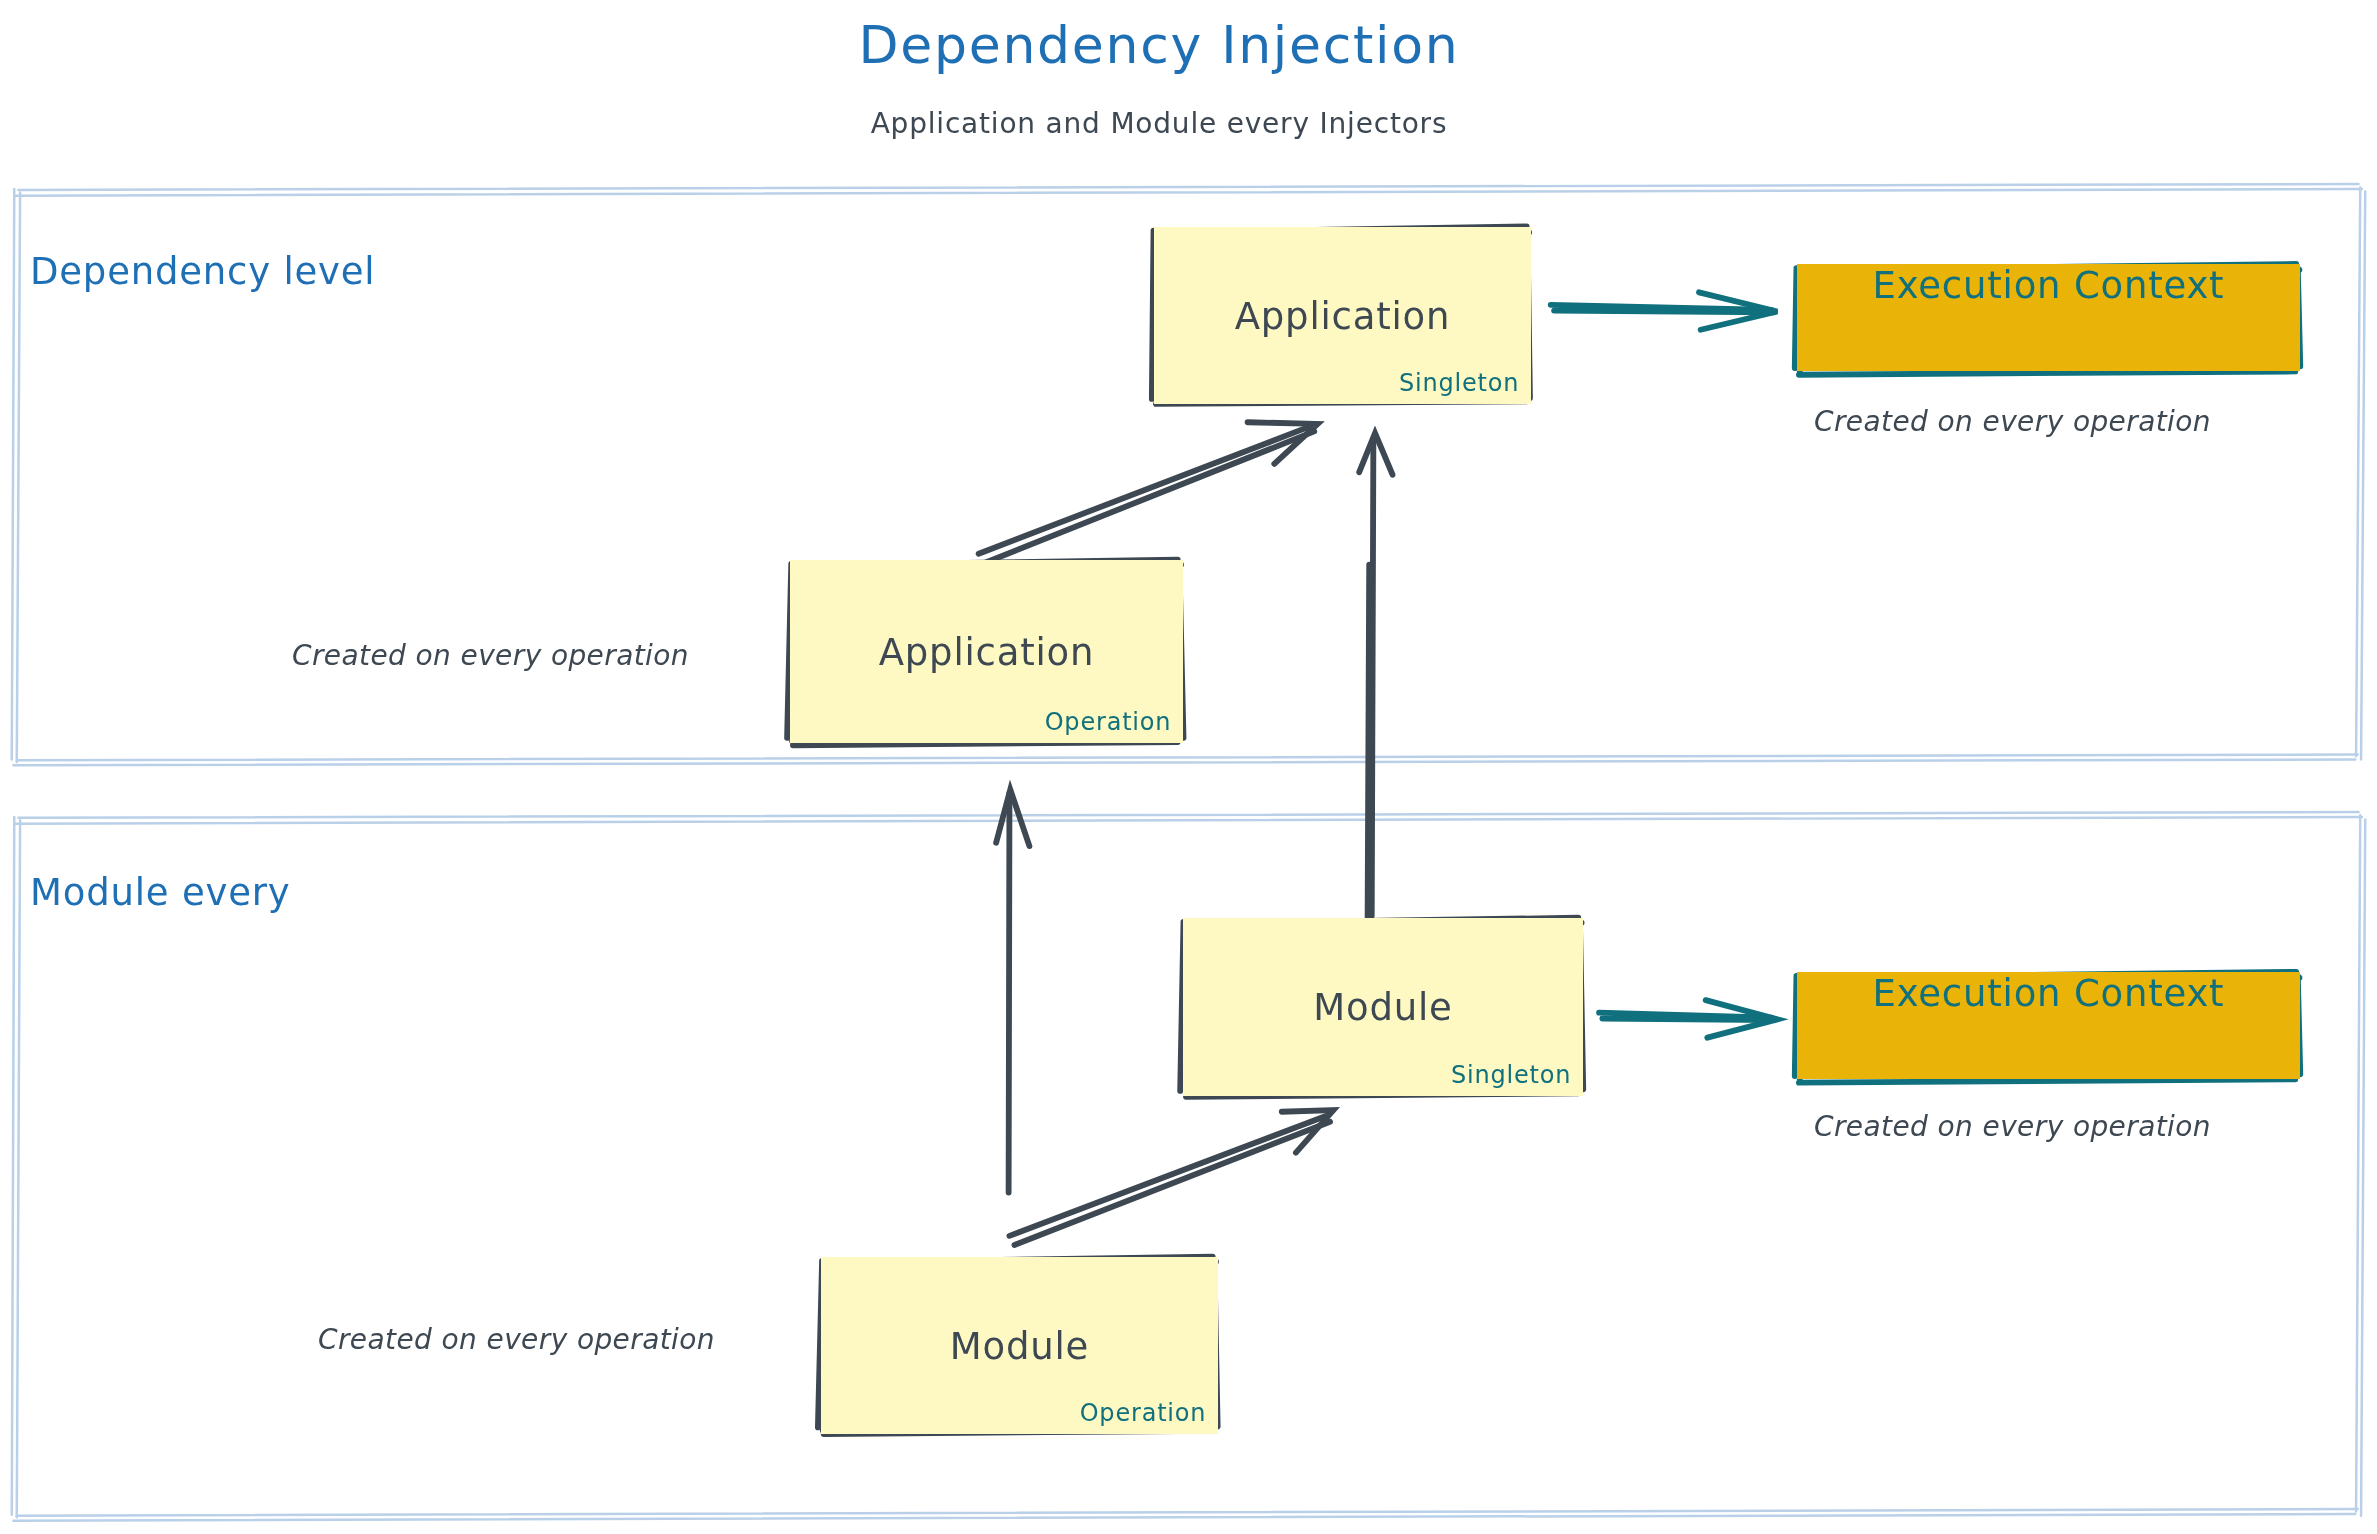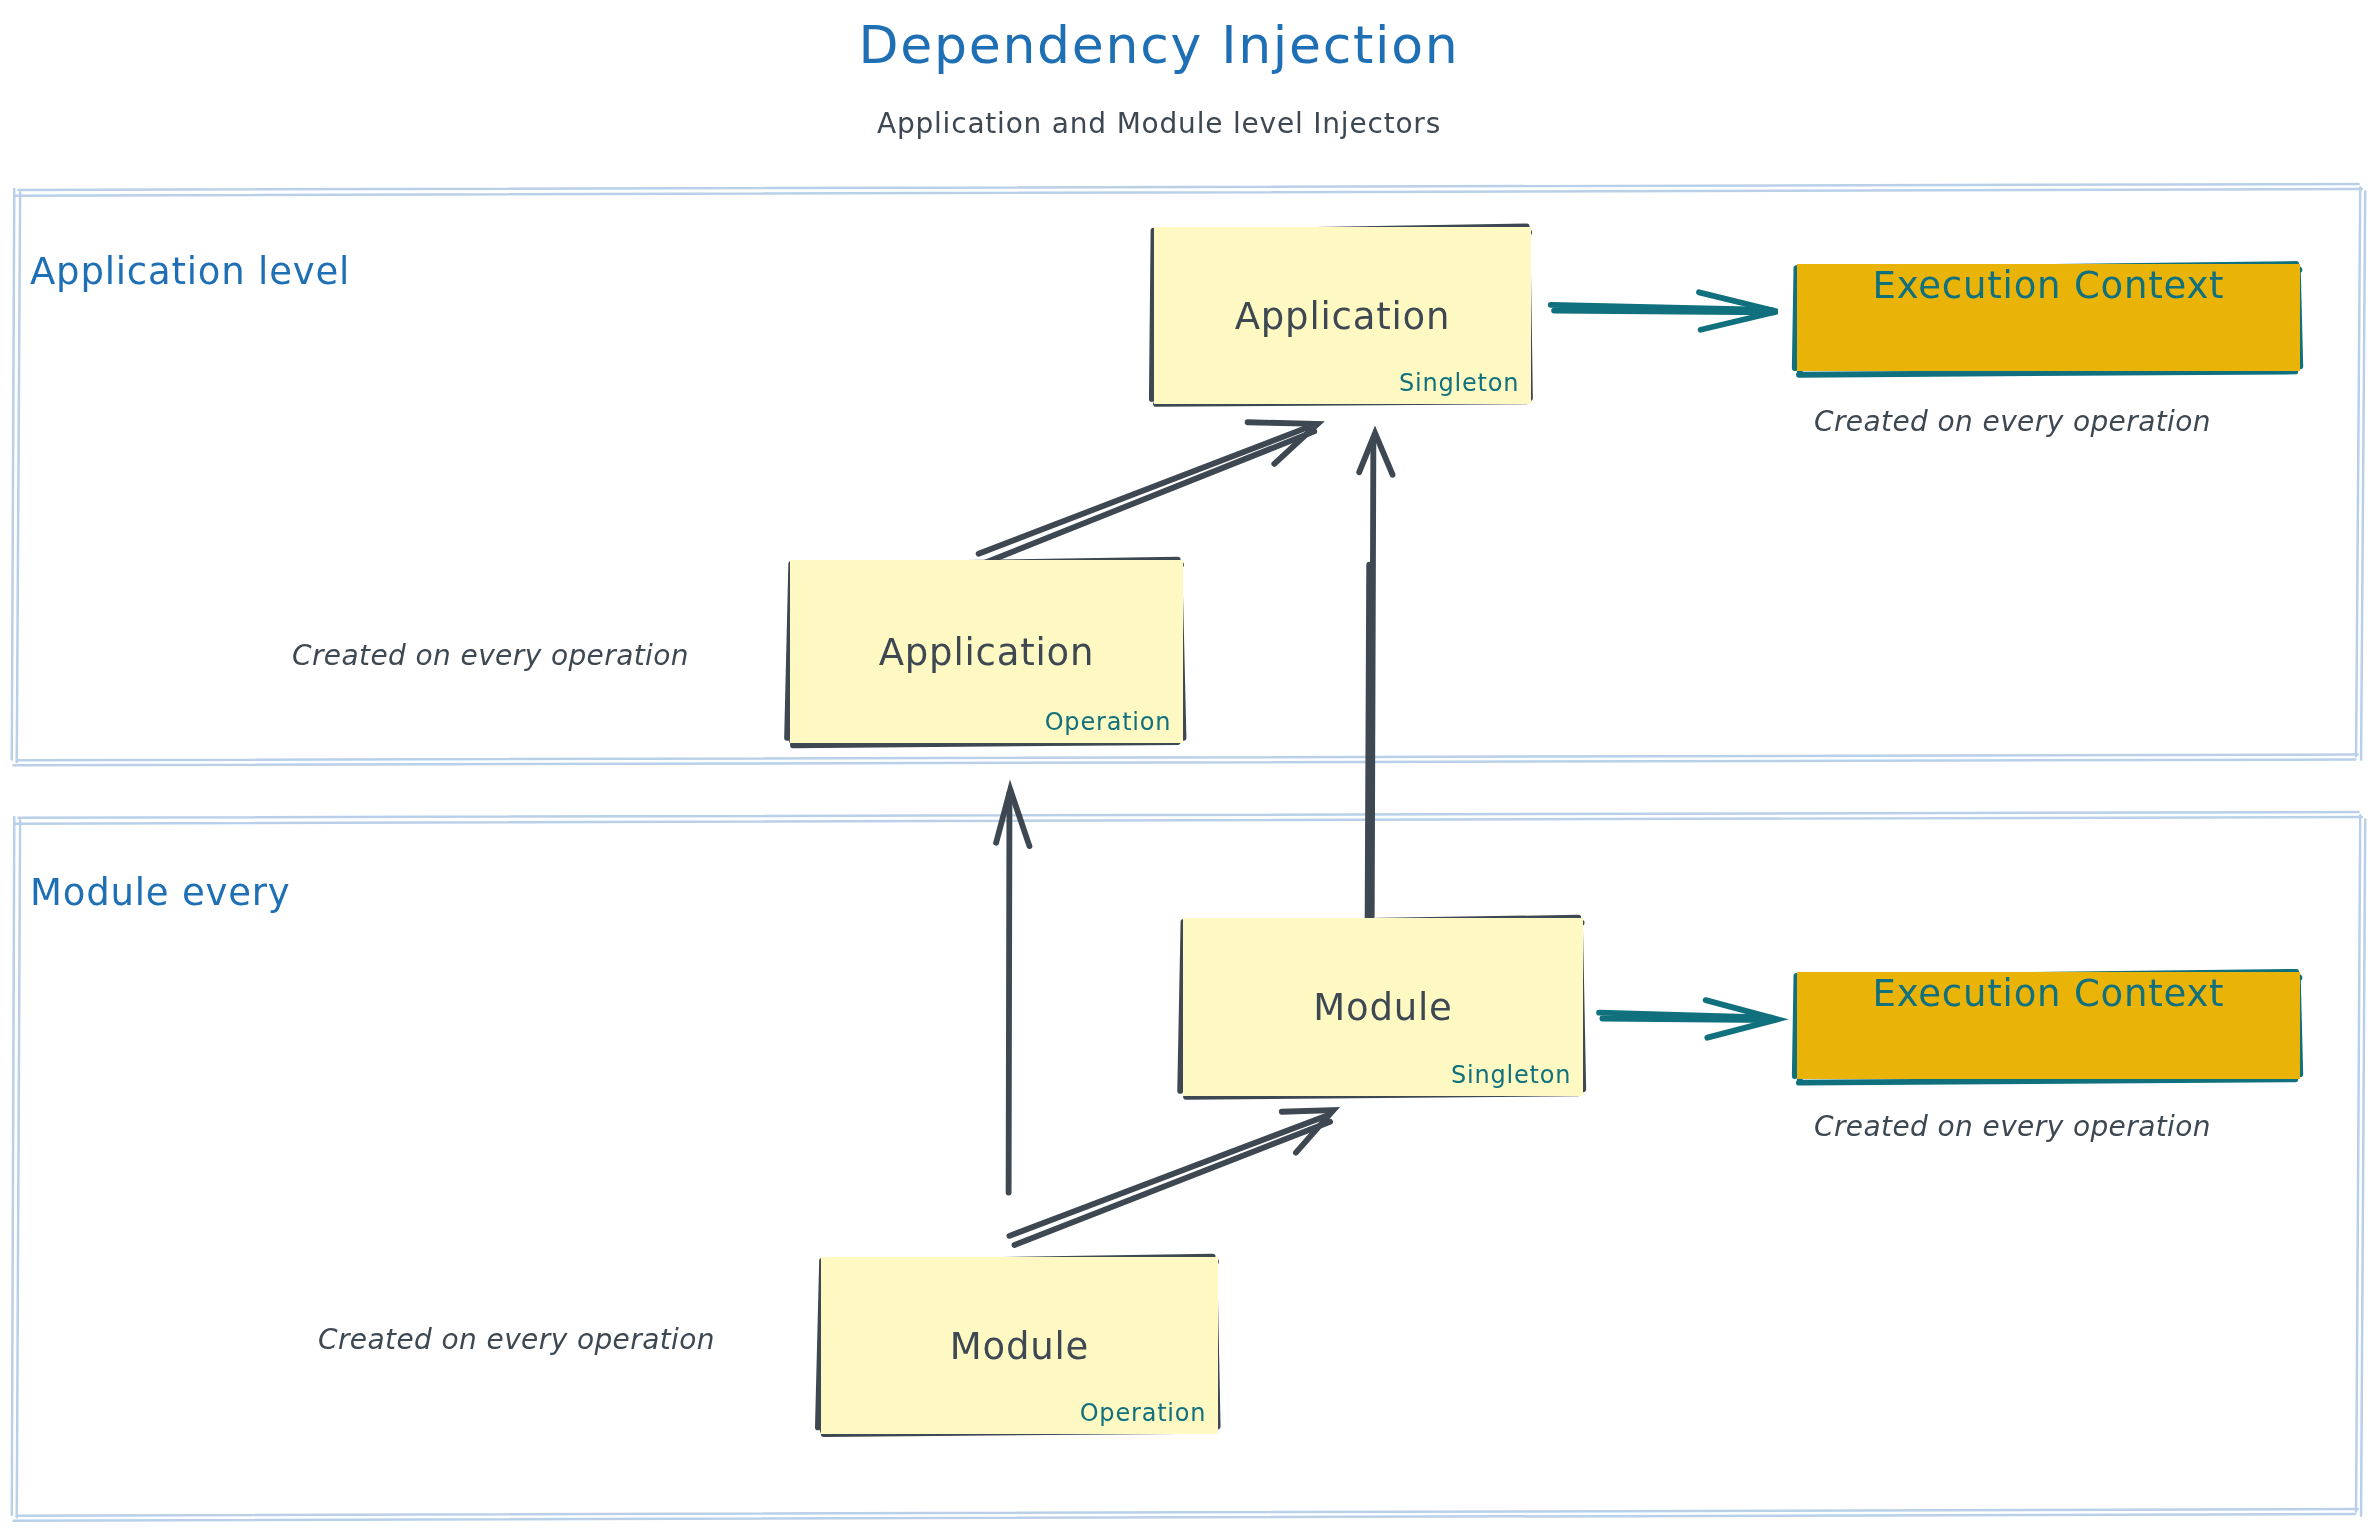--- a/index.html
+++ b/index.html
@@ -26,21 +26,21 @@
   .ctxbox .label{font-size:37px;color:#10707d;letter-spacing:0.8px;white-space:nowrap;}
 
   .caption{position:absolute;font-size:28px;color:#3d4852;letter-spacing:0.4px;white-space:nowrap;font-style:italic;}
 </style>
 </head>
 <body>
 
 <div class="canvas">
 
   <div class="title">Dependency Injection</div>
-  <div class="subtitle">Application and Module level Injectors</div>
+  <div class="subtitle">Application and Module every Injectors</div>
 
   <svg class="layer" viewBox="0 0 2854 1842">
     <defs></defs>
 
     <g fill="none" stroke="#b9d0e8" stroke-width="3" stroke-linecap="round">
       <path d="M22 228 L2832 221"></path>
       <path d="M18 235 L2836 227"></path>
       <path d="M2834 225 L2829 908"></path>
       <path d="M2840 230 L2835 912"></path>
       <path d="M2831 906 L20 913"></path>
@@ -155,21 +155,21 @@
       <path d="M1196 1012 L1213 948 L1236 1016"></path>
     </g>
 
     <g fill="none" stroke="#3d4852" stroke-width="7" stroke-linecap="round">
       <path d="M1212 1484 L1592 1340"></path>
       <path d="M1218 1495 L1597 1347"></path>
       <path d="M1539 1335 L1601 1333 L1556 1384"></path>
     </g>
   </svg>
 
-  <div class="lane-label" style="left:30px;top:250px;">Application level</div>
+  <div class="lane-label" style="left:30px;top:250px;">Dependency level</div>
   <div class="lane-label" style="left:30px;top:871px;">Module every</div>
 
   <div class="nodebox" style="left:1154px;top:227px;width:377px;height:177px;">
     <div class="main">Application</div>
     <div class="scope">Singleton</div>
   </div>
 
   <div class="nodebox" style="left:790px;top:560px;width:393px;height:183px;">
     <div class="main">Application</div>
     <div class="scope">Operation</div>

